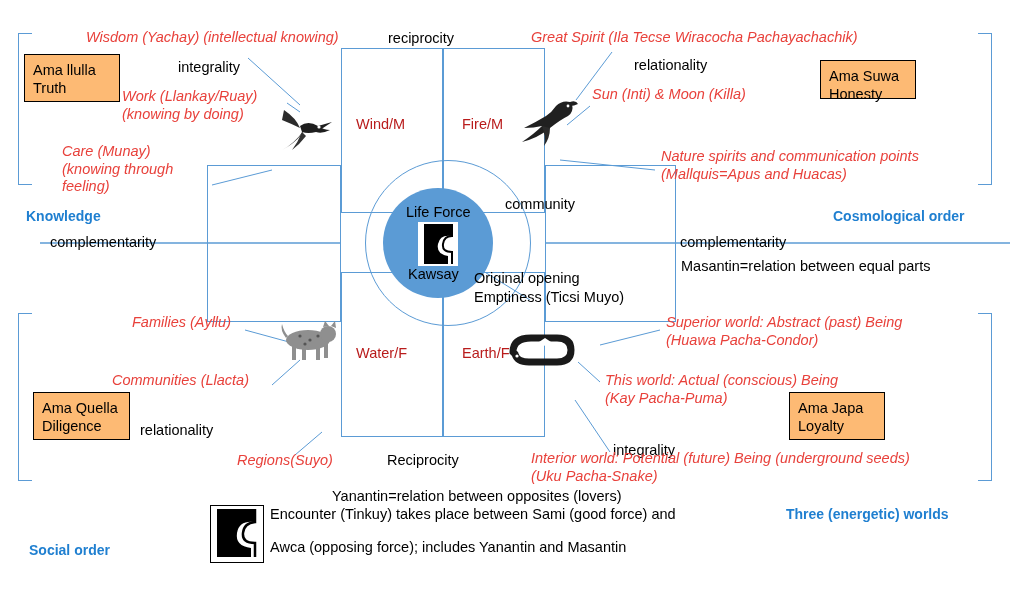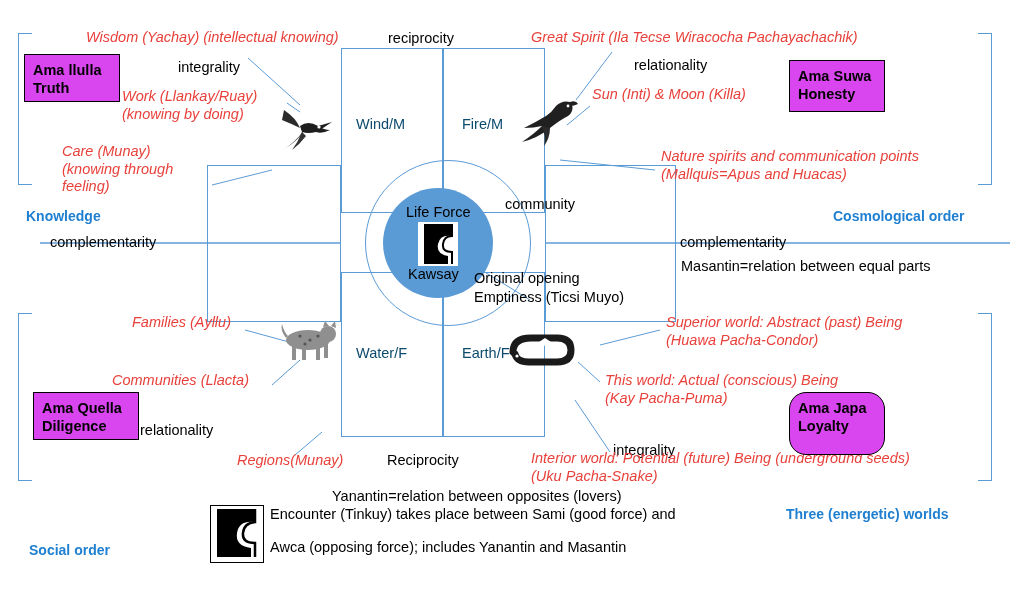--- a/index.html
+++ b/index.html
@@ -35,21 +35,21 @@
   
   .cell {
     position: absolute;
     border: 1.3px solid #5b9bd5;
     box-sizing: border-box;
     background: transparent;
   }
   .cell-label {
     position: absolute;
     font-size: 14.5px;
-    color: #0c4a6e;
+    color: #b91c1c;
     white-space: pre;
   }
   
   .circle-outer {
     position: absolute;
     border: 1.3px solid #5b9bd5;
     border-radius: 50%;
     box-sizing: border-box;
     background: transparent;
   }
@@ -60,27 +60,26 @@
   }
   .logo-box {
     position: absolute;
     background: #ffffff;
   }
   
   .kbox {
     position: absolute;
     border: 1.2px solid #000;
     box-sizing: border-box;
-    background: #d946ef;
+    background: #fdba74;
     font-size: 14.5px;
     line-height: 1.25;
     padding: 6px 8px;
     color: #000;
     white-space: pre;
-    font-weight: bold;
   }
   
   .bracket {
     position: absolute;
     border: 1.5px solid #5b9bd5;
     box-sizing: border-box;
     background: transparent;
   }
   .bracket-left { border-right: none; }
   .bracket-right { border-left: none; }
@@ -221,36 +220,36 @@
 (knowing through
 feeling)</span>
 
   <span class="txt red" style="left:531px; top:29px;">Great Spirit (Ila Tecse Wiracocha Pachayachachik)</span>
   <span class="txt red" style="left:592px; top:86px;">Sun (Inti) &amp; Moon (Killa)</span>
   <span class="txt red" style="left:661px; top:148px;">Nature spirits and communication points
 (Mallquis=Apus and Huacas)</span>
 
   <span class="txt red" style="left:96px; top:314px;margin-left:36px;">Families (Ayllu)</span>
   <span class="txt red" style="left:112px; top:372px;">Communities (Llacta)</span>
-  <span class="txt red" style="left:237px; top:452px;">Regions(Munay)</span>
+  <span class="txt red" style="left:237px; top:452px;">Regions(Suyo)</span>
 
   <span class="txt red" style="left:605px; top:372px;">This world: Actual (conscious) Being
 (Kay Pacha-Puma)</span>
   <span class="txt red" style="left:666px; top:314px;">Superior world: Abstract (past) Being
 (Huawa Pacha-Condor)</span>
   <span class="txt red" style="left:531px; top:450px;">Interior world: Potential (future) Being (underground seeds)
 (Uku Pacha-Snake)</span>
 
   <div class="kbox" style="left:24px; top:54px; width:96px; height:48px;">Ama llulla
 Truth</div>
-  <div class="kbox" style="left:789px; top:60px; width:96px; height:52px;">Ama Suwa
+  <div class="kbox" style="left:820px; top:60px; width:96px; height:39px;">Ama Suwa
 Honesty</div>
-  <div class="kbox" style="left:33px; top:392px; width:106px; height:48px;">Ama Quella
+  <div class="kbox" style="left:33px; top:392px; width:97px; height:48px;">Ama Quella
 Diligence</div>
-  <div class="kbox" style="left:789px; top:392px; width:96px; height:63px;border-radius:17px;">Ama Japa
+  <div class="kbox" style="left:789px; top:392px; width:96px; height:48px;">Ama Japa
 Loyalty</div>
 
   <div class="bracket bracket-left" style="left:18px; top:33px; width:14px; height:152px;"></div>
   <div class="bracket bracket-right" style="left:978px; top:33px; width:14px; height:152px;"></div>
   <div class="bracket bracket-left" style="left:18px; top:313px; width:14px; height:168px;"></div>
   <div class="bracket bracket-right" style="left:978px; top:313px; width:14px; height:168px;"></div>
 
   <span class="txt blue-label" style="left:26px; top:208px;">Knowledge</span>
   <span class="txt blue-label" style="left:833px; top:208px;">Cosmological order</span>
   <span class="txt blue-label" style="left:29px; top:498px;margin-top:44px;">Social order</span>

